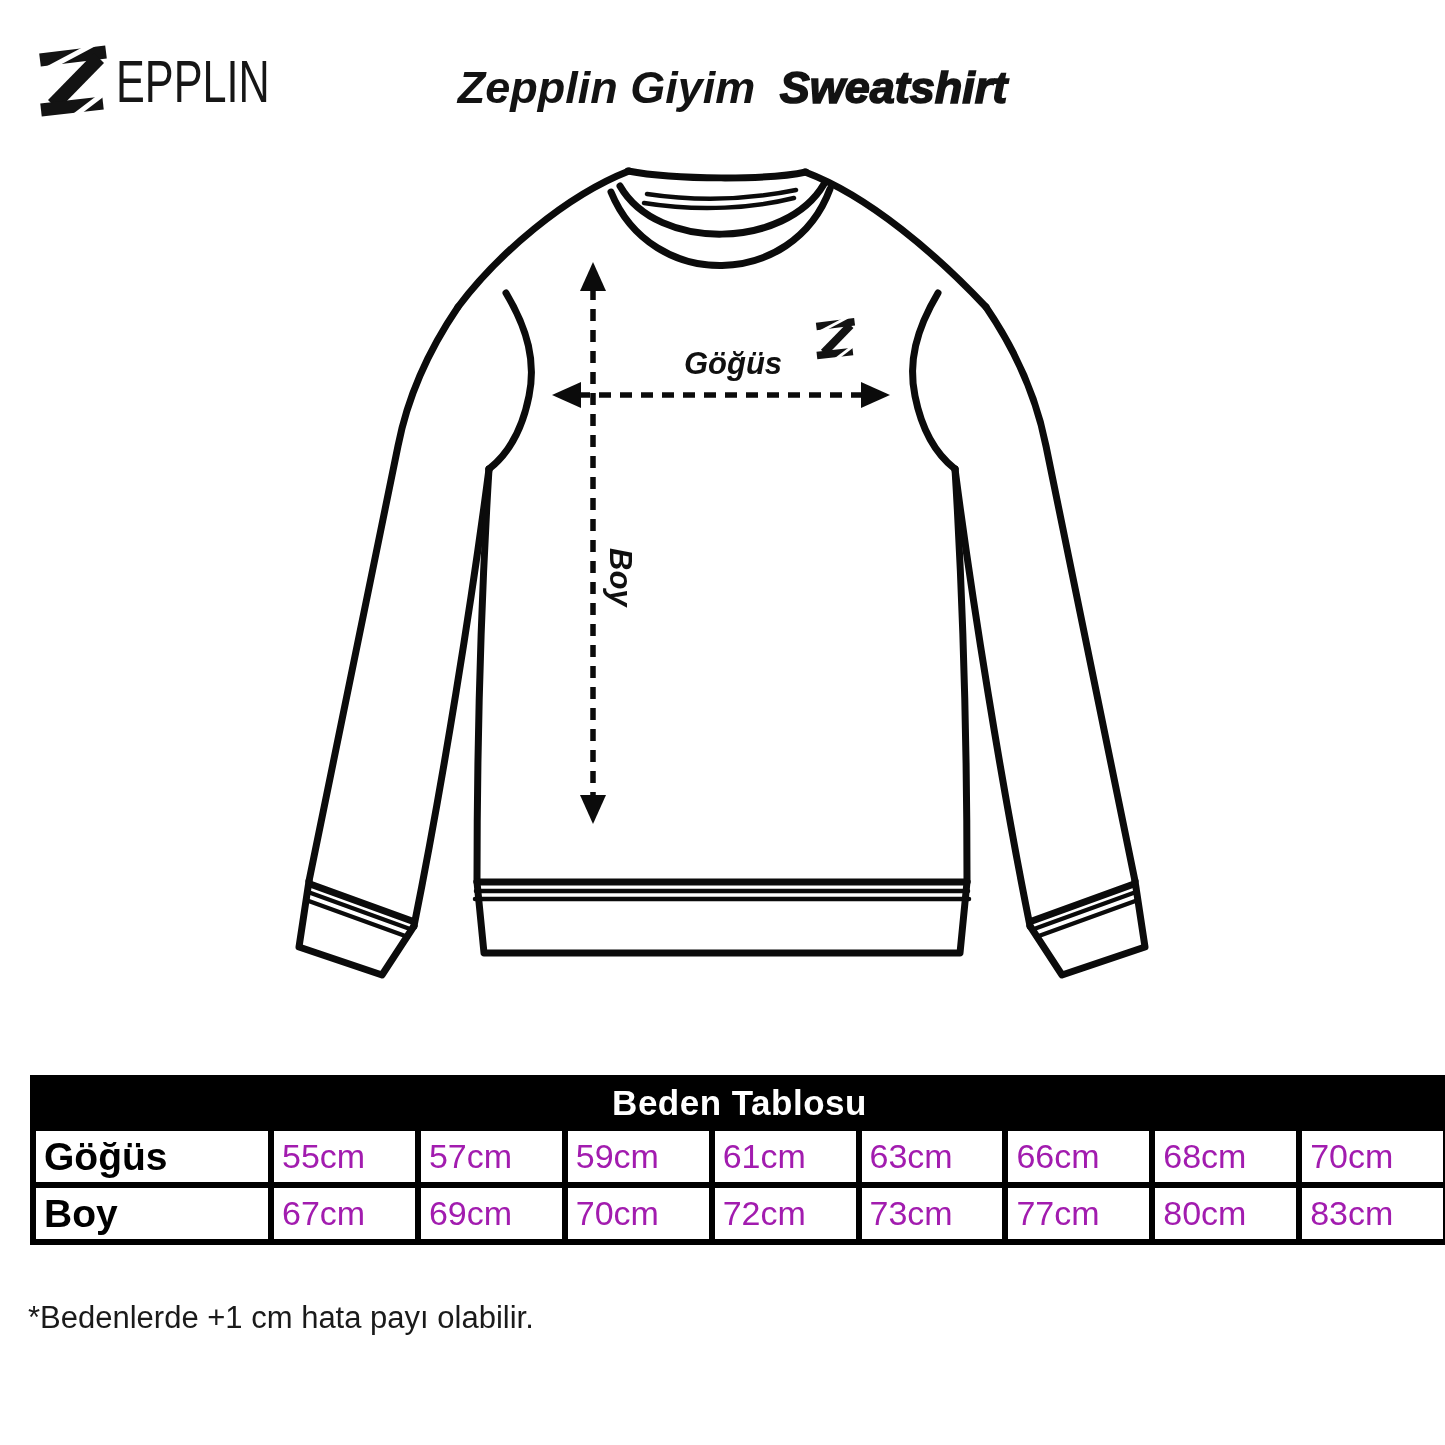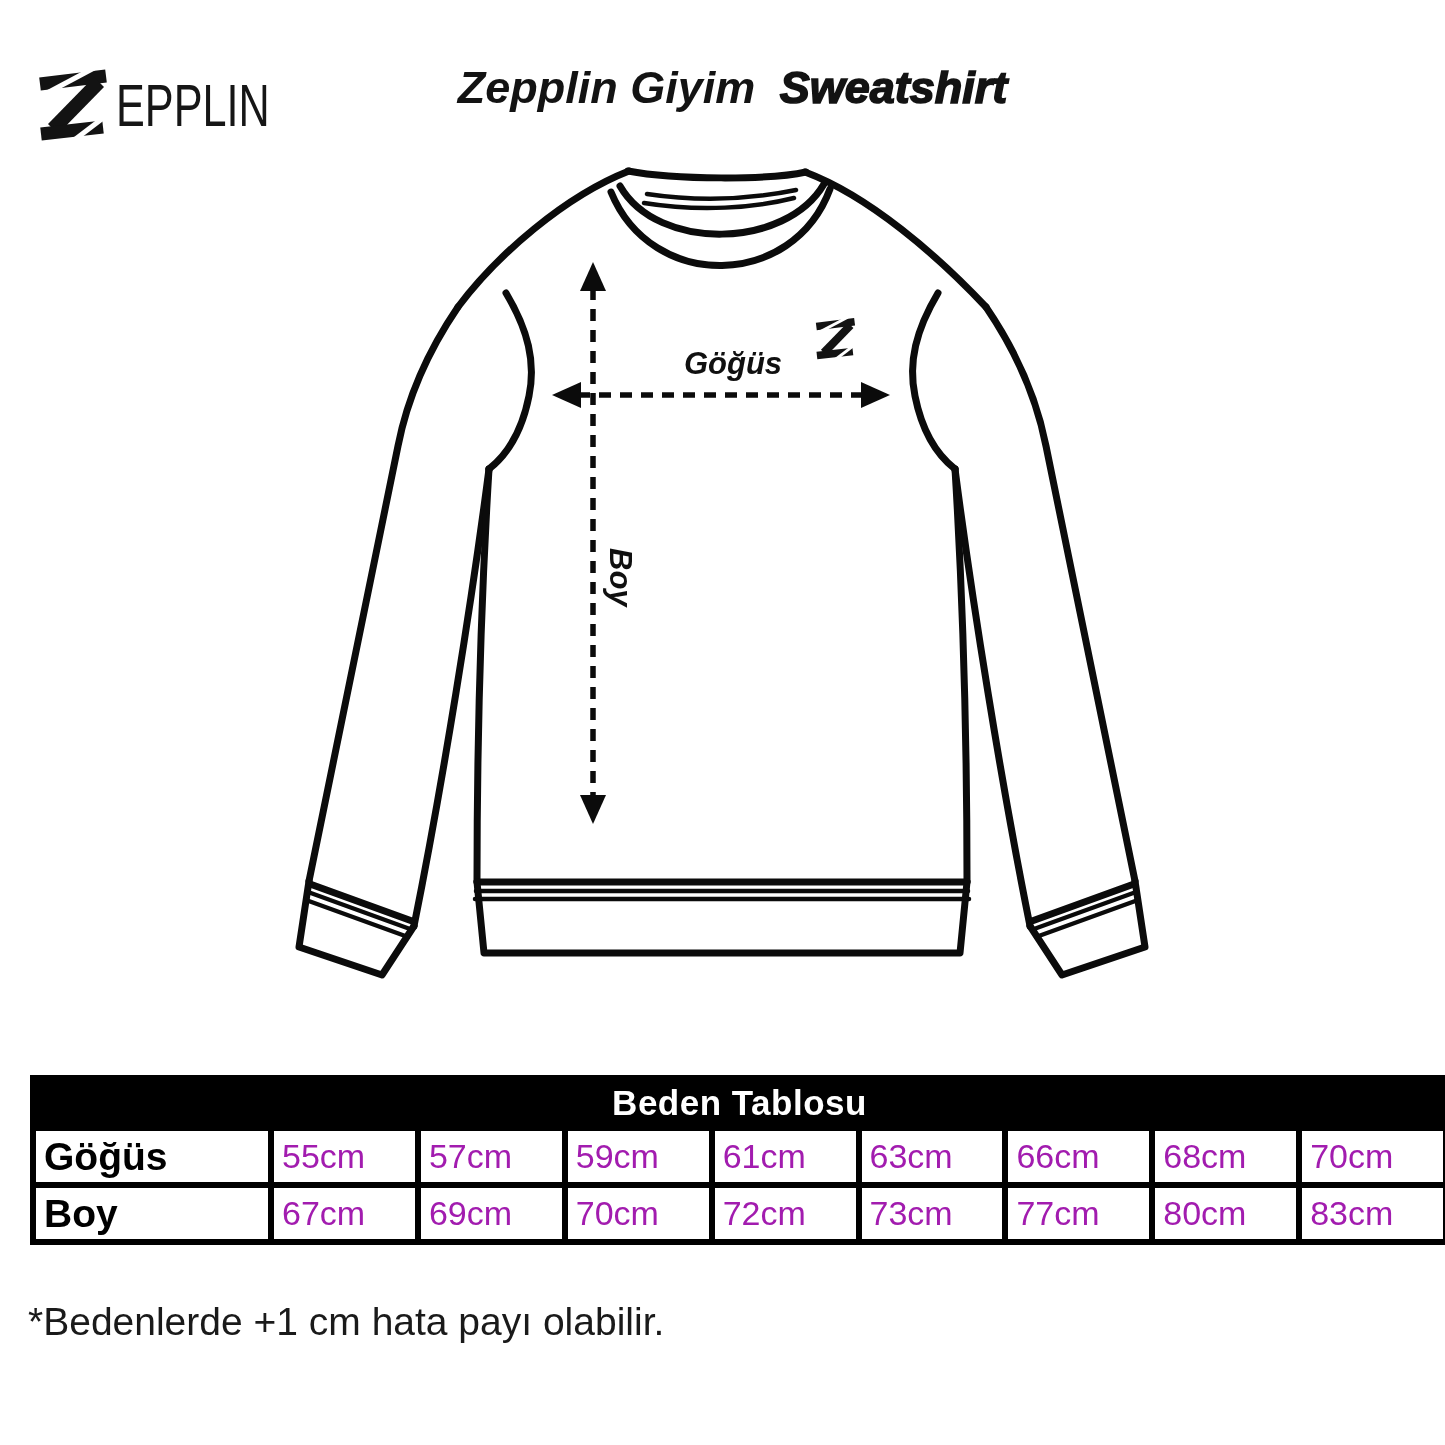--- a/index.html
+++ b/index.html
@@ -1,21 +1,21 @@
 <!DOCTYPE html>
 <html><head>
 <meta charset="utf-8">
 <style>
   html,body{margin:0;padding:0;}
   body{
     width:1445px;height:1445px;position:relative;background:#ffffff;
     font-family:"Liberation Sans",sans-serif;color:#111;overflow:hidden;
   }
   
-  .brand{position:absolute;left:36px;top:42px;display:flex;align-items:flex-end;margin-top:24px;}
+  .brand{position:absolute;left:36px;top:42px;display:flex;align-items:flex-end;}
   .brand svg{display:block;}
   .brand-text{
     font-size:60px;font-weight:400;color:#161616;line-height:80px;
     transform:scaleX(.72);transform-origin:left center;letter-spacing:0;
     white-space:nowrap;
   }
   
   .page-title{
     position:absolute;left:0;right:0;top:62px;text-align:center;
     font-style:italic;font-size:45px;color:#131313;white-space:nowrap;padding-left:20px;
@@ -52,21 +52,21 @@
   }
   tr.t-head th{font-size:31px;font-weight:700;text-align:center;height:46px;background:#fff;color:#000;}
   tr.t-head th:first-child{font-size:37px;}
   table.size-table tbody th{
     font-size:39px;font-weight:700;text-align:left;padding-left:8px;height:49px;background:#fff;color:#000;
   }
   table.size-table tbody td{
     font-size:34px;font-weight:400;text-align:left;padding-left:8px;height:49px;background:#fff;color:#a21caf;
   }
   
-  .footnote{position:absolute;left:28px;top:1300px;font-size:39px;color:#1a1a1a;}
+  .footnote{position:absolute;left:28px;top:1300px;font-size:31px;color:#1a1a1a;}
 </style>
 </head>
 <body>
 
 <div class="brand">
   <svg width="80" height="80" viewBox="0 0 80 80">
     <defs>
       <g id="zmark">
         <line class="zbar" x1="4" y1="18" x2="70" y2="10"></line>
         <line class="zdiag" x1="63" y1="16" x2="17" y2="63"></line>

